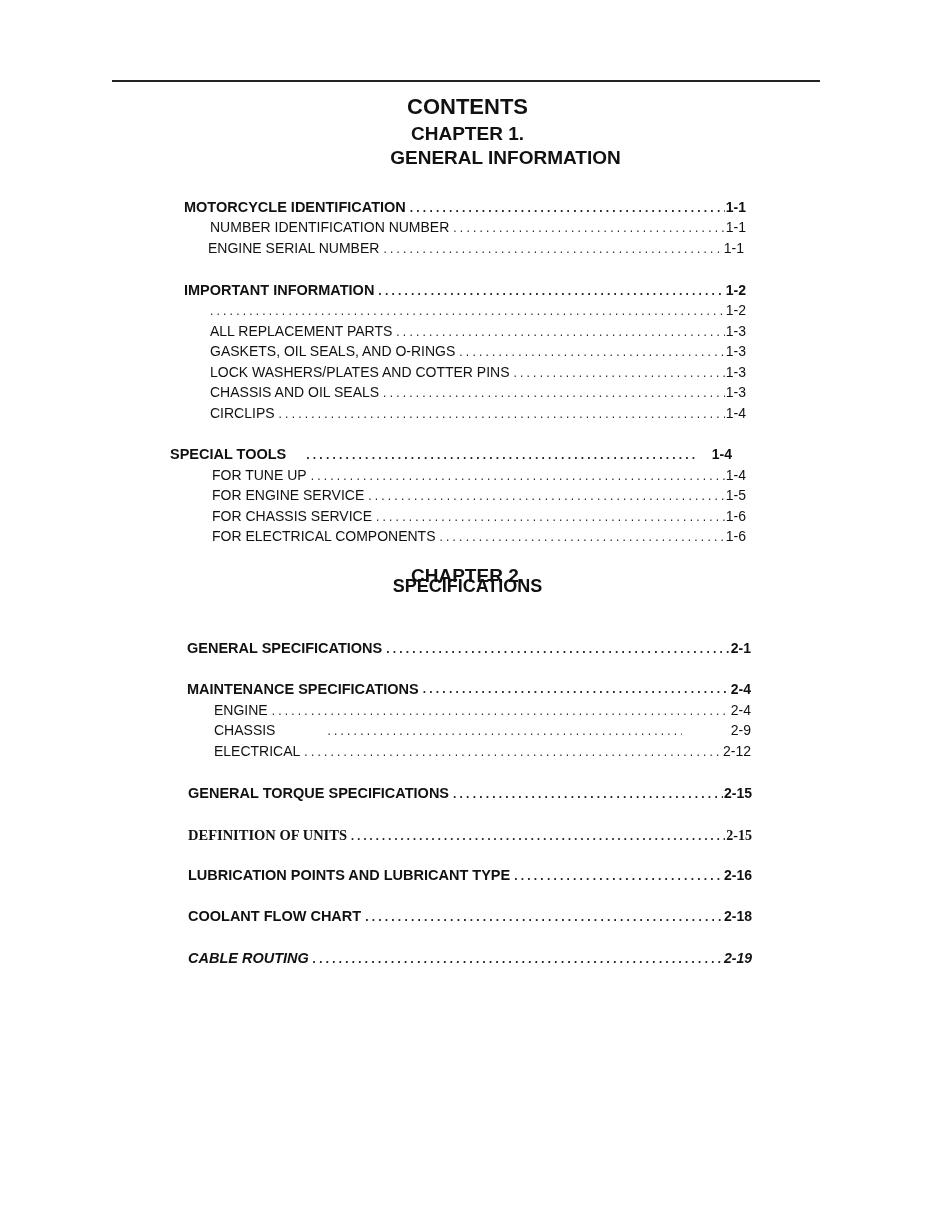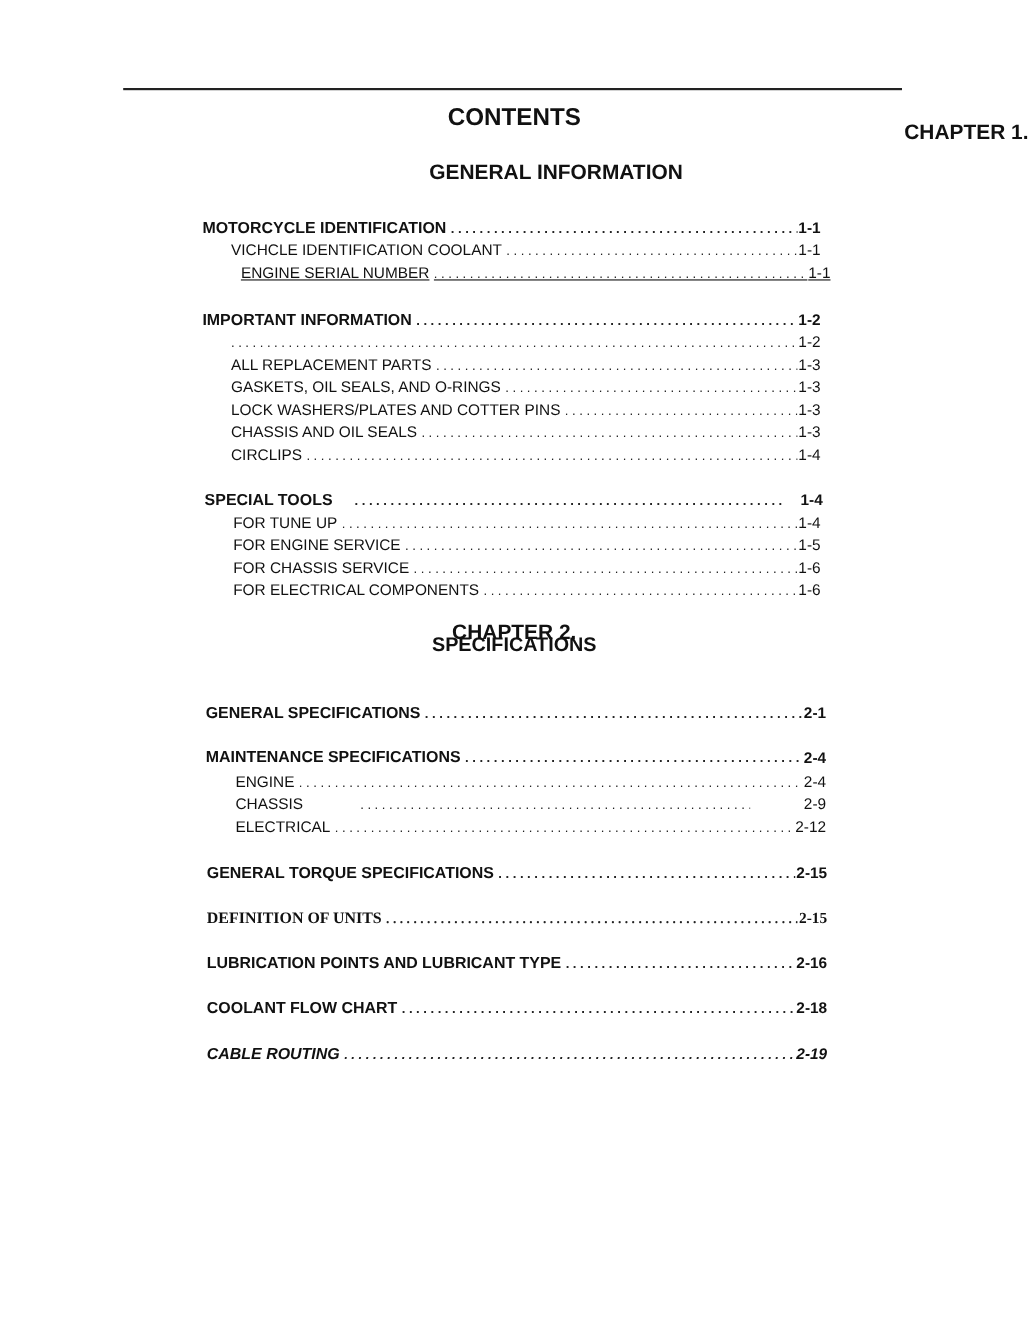--- a/index.html
+++ b/index.html
@@ -14,34 +14,34 @@
   .row .pg { flex: 0 0 auto; padding-left: 1px; font-size: 14px; }
   .main { font-weight: bold; font-size: 14.5px; }
   .sub { font-size: 14px; }
 </style>
 </head>
 <body>
 
 <div class="rule"></div>
 
 <div class="title" style="top:94px;font-size:22px;">CONTENTS</div>
-<div class="title" style="top:110px;font-size:19px;text-align:right;">CHAPTER 1.</div>
+<div class="title" style="top:123px;font-size:19px;">CHAPTER 1.</div>
 <div class="title" style="top:147px;font-size:19px;padding-left:38px;">GENERAL INFORMATION</div>
 
 <div class="row main" style="left:184px;top:199px;width:562px;">
   <span class="lbl">MOTORCYCLE IDENTIFICATION</span>
   <span class="dots"></span>
   <span class="pg">1-1</span>
 </div>
 <div class="row sub" style="left:210px;top:219px;width:536px;">
-  <span class="lbl">VICHCLE IDENTIFICATION COOLANT</span>
+  <span class="lbl">NUMBER IDENTIFICATION NUMBER</span>
   <span class="dots"></span>
   <span class="pg">1-1</span>
 </div>
-<div class="row sub" style="left:219px;top:240px;width:536px;text-decoration:underline;">
+<div class="row sub" style="left:208px;top:240px;width:536px;">
   <span class="lbl">ENGINE SERIAL NUMBER</span>
   <span class="dots"></span>
   <span class="pg">1-1</span>
 </div>
 
 <div class="row main" style="left:184px;top:282px;width:562px;">
   <span class="lbl">IMPORTANT INFORMATION</span>
   <span class="dots"></span>
   <span class="pg">1-2</span>
 </div>
@@ -68,21 +68,21 @@
   <span class="lbl">CHASSIS AND OIL SEALS</span>
   <span class="dots"></span>
   <span class="pg">1-3</span>
 </div>
 <div class="row sub" style="left:210px;top:405px;width:536px;">
   <span class="lbl">CIRCLIPS</span>
   <span class="dots"></span>
   <span class="pg">1-4</span>
 </div>
 
-<div class="row main" style="left:186px;top:446px;width:562px;gap:16px;">
+<div class="row main" style="left:170px;top:446px;width:562px;gap:16px;">
   <span class="lbl">SPECIAL TOOLS</span>
   <span class="dots"></span>
   <span class="pg">1-4</span>
 </div>
 <div class="row sub" style="left:212px;top:467px;width:534px;">
   <span class="lbl">FOR TUNE UP</span>
   <span class="dots"></span>
   <span class="pg">1-4</span>
 </div>
 <div class="row sub" style="left:212px;top:487px;width:534px;">

